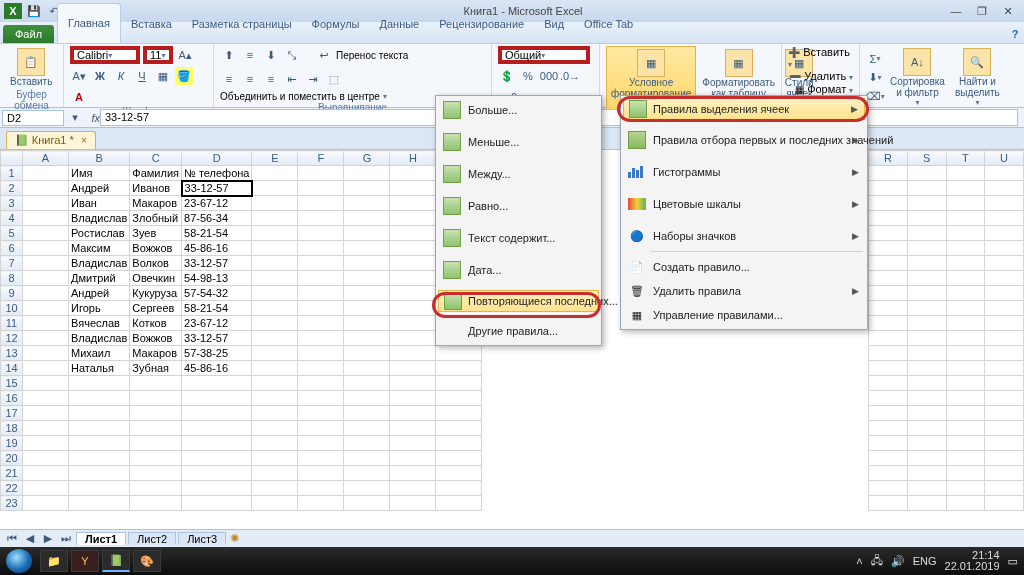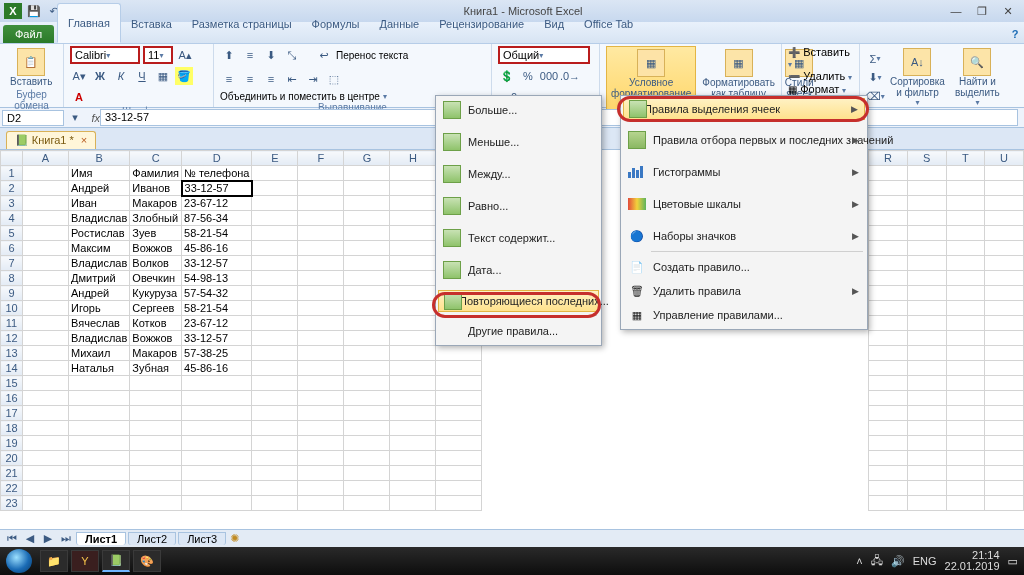--- a/index.html
+++ b/index.html
@@ -21,21 +21,21 @@
 
 
 .ribbon { height: 64px; background:#f4f8fd; border-bottom:1px solid #a8c3e0; display:flex; }
 .group { border-right:1px solid #cddbec; padding:2px 6px 0 6px; display:flex; flex-direction:column; justify-content:space-between; }
 .group-body { display:flex; align-items:center; gap:2px; flex:1; }
 .group-label { font-size:10px; color:#5a7aa5; text-align:center; padding-bottom:1px; }
 .bigbtn { display:flex; flex-direction:column; align-items:center; padding:2px 4px; color:#3b5a82; }
 .bigbtn .ic { width:28px; height:28px; background:#fce4a8; border:1px solid #d8b158; display:flex; align-items:center; justify-content:center; }
 .smalltxt { font-size:10px; line-height:11px; text-align:center; }
 .minibtn { width:18px; height:18px; display:inline-flex; align-items:center; justify-content:center; color:#3b5a82; }
-.font-select { border:2px solid #b91c1c; background:#fff; padding:0 3px; height:18px; display:inline-flex; align-items:center; }
+.font-select { border:4px solid #b91c1c; background:#fff; padding:0 3px; height:18px; display:inline-flex; align-items:center; }
 .cond-fmt { background:linear-gradient(#ffe9a2,#ffd76b); border:1px solid #e3b544; }
 
 
 .fbar { height:20px; background:#eef3fb; border-bottom:1px solid #a8c3e0; display:flex; align-items:center; }
 .name-box { width:62px; border:1px solid #a8c3e0; background:#fff; margin:0 2px; padding:1px 4px; }
 .fx { width:16px; text-align:right; font-style:italic; color:#555; }
 .formula-input { flex:1; border:1px solid #a8c3e0; background:#fff; padding:1px 4px; margin-right:6px; height:17px; }
 
 
 .wbtabs { height:22px; background:#dce7f5; border-bottom:1px solid #a8c3e0; display:flex; align-items:flex-end; padding-left:6px; gap:4px;}
@@ -53,21 +53,21 @@
 th.sel { background:linear-gradient(#ffe9a2,#ffd46b); }
 td.sel { border:2px solid #000 !important; }
 .right-grid { position:absolute; top:0; left:868px; }
 
 
 .menu { position:absolute; background:#f4f4f4; border:1px solid #9aa7b7; box-shadow:2px 2px 6px rgba(0,0,0,.3); padding:2px; }
 .menu .item { display:flex; align-items:center; height:24px; padding:0 22px 0 30px; position:relative; color:#222; white-space:nowrap; }
 .menu .item .mic { position:absolute; left:4px; width:20px; height:20px; display:flex; align-items:center; justify-content:center; }
 .menu .item .arrow { position:absolute; right:6px; font-size:9px; color:#555; }
 .menu .sep { height:1px; background:#cfcfcf; margin:3px 2px 3px 28px; }
-.menu .hl { background:linear-gradient(#fff1c3,#ffe28d); border:1px solid #e3b544; padding:0 21px 0 20px; height:22px; }
+.menu .hl { background:linear-gradient(#fff1c3,#ffe28d); border:1px solid #e3b544; padding:0 21px 0 29px; height:22px; }
 .red-circ { position:absolute; border:3px solid #c62f2c; border-radius:14px; pointer-events:none; }
 
 
 .sheetbar { position:absolute; bottom:28px; left:0; right:0; height:18px; background:#e3ebf5; border-top:1px solid #a8c3e0; display:flex; align-items:center; padding:0 4px; }
 .sheetnav { display:flex; gap:2px; }
 .sheetnav span { width:16px; text-align:center; color:#3b5a82; }
 .sheet-tab { background:#fff; border:1px solid #a8c3e0; border-bottom:none; padding:0 8px; margin-left:2px; border-radius:0 0 3px 3px; }
 .sheet-tab.active { background:#fff; font-weight:bold; }
 .sheet-tab.inactive { background:#dce7f5; }
 
@@ -211,21 +211,21 @@
         </div>
       <div class="bigbtn">
           <div class="ic">▦</div>
           <div class="smalltxt">Стили ячеек</div>
           <span class="miniarrow">▾</span>
         </div>
     </div>
     <div class="group-label">Стили</div>
   </div>
   <div class="group" style="width:78px">
-    <div class="group-body" style="flex-direction:column;align-items:flex-start;gap:1px">
+    <div class="group-body" style="flex-direction:column;align-items:flex-end;gap:1px">
       <span style="font-size:10px">➕ <span>Вставить</span> <span class="miniarrow">▾</span></span>
       <span style="font-size:10px">➖ <span>Удалить</span> <span class="miniarrow">▾</span></span>
       <span style="font-size:10px">▦ <span>Формат</span> <span class="miniarrow">▾</span></span>
     </div>
     <div class="group-label">Ячейки</div>
   </div>
   <div class="group" style="width:150px;border-right:none">
     <div class="group-body">
       <div style="display:flex;flex-direction:column;gap:1px">
         <span class="minibtn">Σ<span class="miniarrow">▾</span></span>

